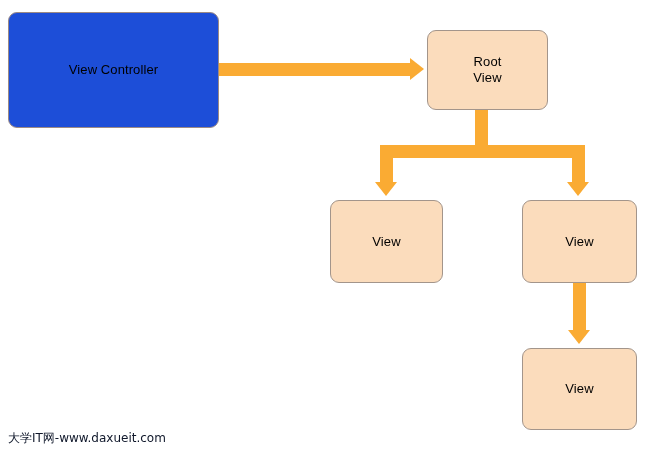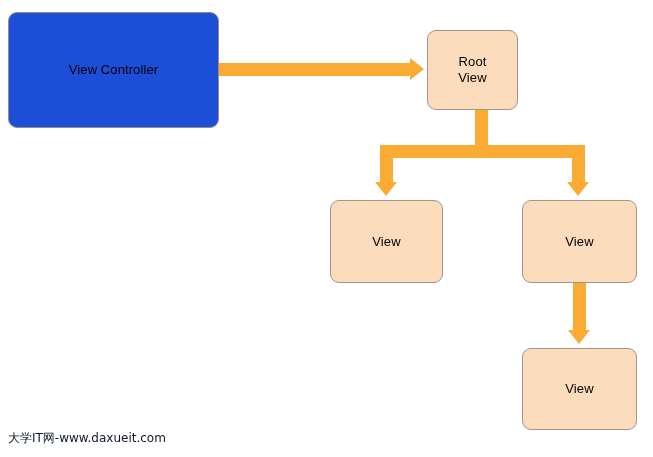--- a/index.html
+++ b/index.html
@@ -75,21 +75,21 @@
 
 <div id="canvas">
 
   <div class="node node-controller" style="left:8px; top:12px; width:211px; height:116px;">
     <span>View Controller</span>
   </div>
 
   <div class="conn" style="left:219px; top:63px; width:193px; height:13px;"></div>
   <div class="arrowhead-right" style="left:410px; top:58px;"></div>
 
-  <div class="node node-view" style="left:427px; top:30px; width:91px; height:80px;">
+  <div class="node node-view" style="left:427px; top:30px; width:121px; height:80px;">
     <span>Root
 View</span>
   </div>
 
   <div class="conn" style="left:475px; top:110px; width:13px; height:40px;"></div>
 
   <div class="conn" style="left:380px; top:145px; width:205px; height:13px;"></div>
 
   <div class="conn" style="left:380px; top:145px; width:13px; height:38px;"></div>
   <div class="arrowhead-down" style="left:375px; top:182px;"></div>

